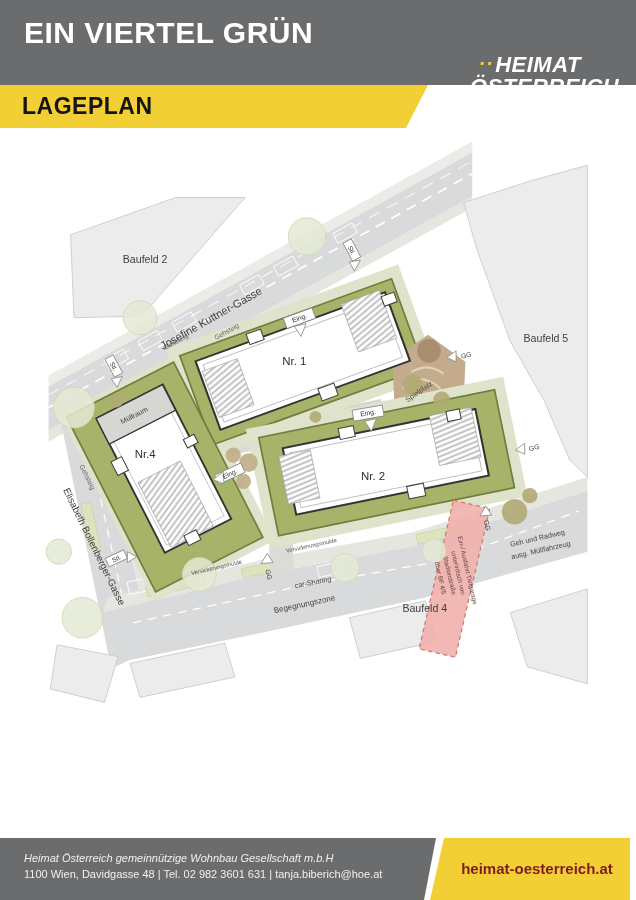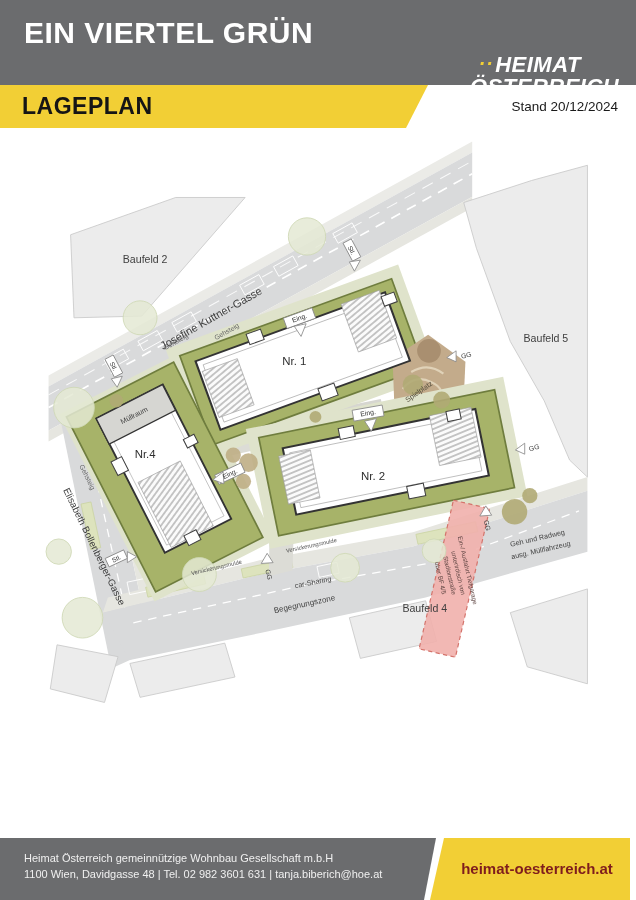--- a/index.html
+++ b/index.html
@@ -21,21 +21,21 @@
   .banner-yellow .lbl{position:absolute;left:22px;top:0;line-height:43px;font-size:23px;font-weight:bold;color:#151515;letter-spacing:.5px;}
   .banner .stand{position:absolute;right:18px;top:0;line-height:43px;font-size:13.5px;color:#1a1a1a;}
   
   svg.plan{position:absolute;left:0;top:128px;}
   svg.plan text{font-family:"Liberation Sans",sans-serif;}
   
   .footer{position:absolute;left:0;top:838px;width:636px;height:62px;background:#fff;}
   .footer-gray{position:absolute;left:0;top:0;width:636px;height:62px;background:var(--gray,#6b6c6e);
         clip-path:polygon(0 0,436px 0,424px 100%,0 100%);}
   .footer-gray .l1,.footer-gray .l2{position:absolute;left:24px;color:#f0f0f0;font-size:11px;}
-  .footer-gray .l1{top:14px;} .footer-gray .l2{top:30px;}
+  .footer-gray .l1{top:14px;font-style:italic;} .footer-gray .l2{top:30px;}
   .footer-badge{position:absolute;left:430px;top:0;width:200px;height:62px;background:var(--yellow,#f2cf35);
         clip-path:polygon(14px 0,100% 0,100% 100%,0 100%);}
   .footer-badge .web{position:absolute;left:14px;right:0;top:0;line-height:62px;text-align:center;
         font-size:15px;font-weight:bold;color:#7f1d1d;}
 </style>
 </head>
 <body>
 
 <div class="page">
 
@@ -47,21 +47,20 @@
       <svg width="148" height="14" viewBox="0 0 148 14">
         <path d="M2 12 Q74 -2 146 12 Q74 6 2 12 Z" fill="#F2CF35"></path>
       </svg>
     </div>
   </div>
 
   <div class="banner">
     <div class="banner-yellow">
       <div class="lbl">LAGEPLAN</div>
     </div>
-    <div class="stand">Stand 20/12/2024</div>
   </div>
 
   <svg class="plan" width="636" height="710" viewBox="0 128 636 838">
     <defs>
       <pattern id="h1" width="5.5" height="5.5" patternUnits="userSpaceOnUse" patternTransform="rotate(70)">
         <rect width="5.5" height="5.5" fill="#fbfbfb"></rect>
           <rect width="2.2" height="5.5" fill="#c3c3c3"></rect>
       </pattern>
       <pattern id="h2" width="5.5" height="5.5" patternUnits="userSpaceOnUse" patternTransform="rotate(79)">
         <rect width="5.5" height="5.5" fill="#fbfbfb"></rect>

